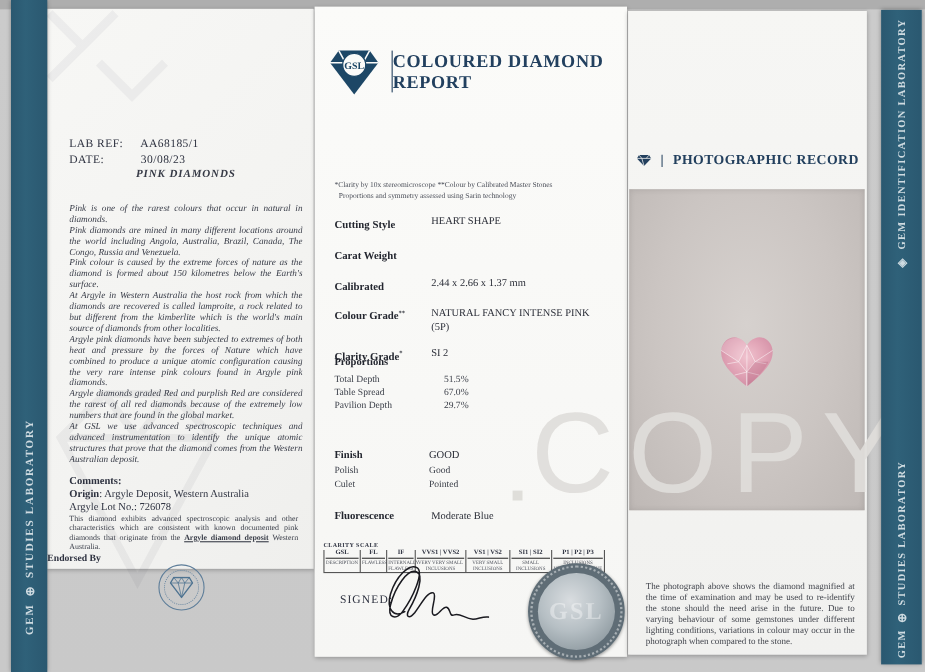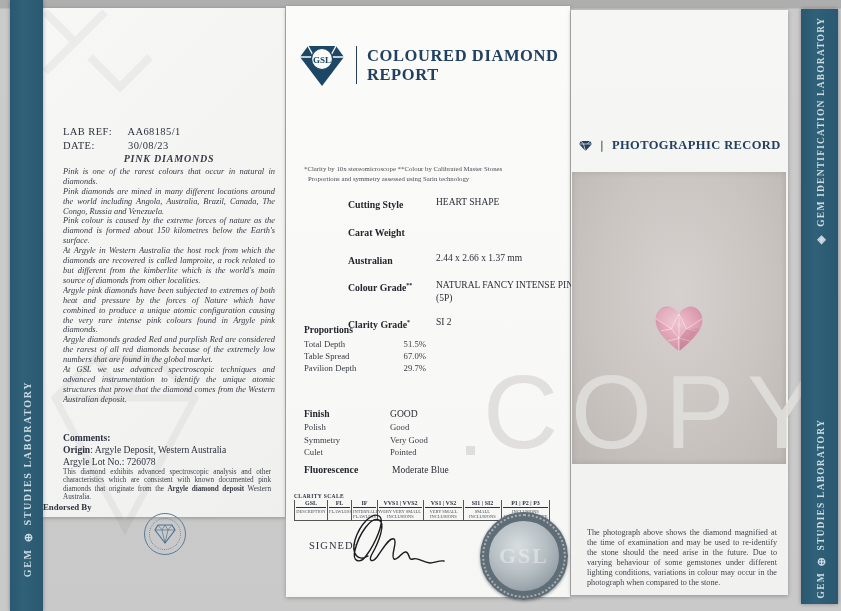--- a/index.html
+++ b/index.html
@@ -22,36 +22,36 @@
   .panel-middle { left:286px; top:6px; width:284px; height:591px; background:linear-gradient(180deg,#fbfbf9,#f6f6f4); }
   .panel-right  { left:571px; top:10px; width:217px; height:585px; background:linear-gradient(180deg,#f6f6f4,#f1f1ef); }
   .deco { position:absolute; opacity:.06; pointer-events:none; }
 
   
   .lab-block { position:absolute; left:20px; top:118px; font-size:10.5px; color:#2e3240; letter-spacing:.4px; }
   .lab-row { margin-bottom:3px; }
   .lab-row .lab-label { display:inline-block; width:62px; }
   .pink-text { position:absolute; left:20px; top:146px; width:212px; height:272px; overflow:hidden;
                font-style:italic; color:#363a46; font-size:8.4px; line-height:9.9px; text-align:justify; }
-  .pink-heading { text-align:center; font-weight:bold; font-size:10px; letter-spacing:.8px; margin-bottom:3px; }
+  .pink-heading { text-align:center; font-weight:bold; font-size:10px; letter-spacing:.8px; margin-bottom:21px; }
   .comments { position:absolute; left:20px; top:424px; width:212px; font-size:9.6px; color:#2e3240; line-height:12px; }
   .comments .b { font-weight:bold; }
   .fineprint { position:absolute; left:20px; top:460px; width:208px; font-size:7.2px; line-height:8.4px; color:#3b3f4a; text-align:justify; }
-  .fineprint .b { font-weight:bold; }
+  .fineprint .b { font-weight:bold;text-decoration:underline; }
   .endorsed { position:absolute; left:0; top:494px; width:242px; font-weight:bold; font-size:8.8px; color:#2e3240; }
   .stamp { position:absolute; left:101px; top:505px; width:42px; height:42px; border-radius:50%;
            border:1.6px solid #5d7d99; display:flex; align-items:center; justify-content:center; }
   .stamp::before { content:""; position:absolute; inset:4px; border-radius:50%; border:1px dotted #6d8aa3; }
 
   
   .report-header { position:absolute; left:12px; top:36px; display:flex; align-items:center; }
-  .report-title { margin-left:10px; padding-left:10px; border-left:1.5px solid #23405e;
+  .report-title { margin-left:10px; border-left:1.5px solid #23405e;
                   color:#22405f; font-weight:bold; font-size:16.5px; line-height:19px; letter-spacing:.6px; }
   .notes { position:absolute; left:18px; top:158px; font-size:6.8px; color:#4a4e58; line-height:10px; }
-  .details { position:absolute; left:18px; top:190px; width:250px;margin-left:44px; }
+  .details { position:absolute; left:18px; top:190px; width:250px; }
   .d-row { display:flex; margin-bottom:12px; }
   .d-label { width:88px; font-weight:bold; font-size:9.8px; color:#23262f; line-height:12.5px; }
   .d-value { flex:1; font-size:9.5px; color:#2b2e38; line-height:12.5px; }
   .sup { font-size:6px; vertical-align:super; }
   .props { position:absolute; left:18px; top:318px; width:250px; }
   .p-head { font-weight:bold; font-size:9.6px; color:#23262f; margin-bottom:3px; }
   .p-row { display:flex; font-size:8.7px; color:#383c46; line-height:12.2px; }
   .p-row .p-label { width:86px; }
   .p-row .p-value { width:36px; text-align:right; }
   .finish { position:absolute; left:18px; top:402px; width:250px; }
@@ -200,21 +200,21 @@
 
     <div class="details">
       <div class="d-row">
         <div class="d-label"><span>Cutting Style</span><sup class="sup"></sup></div>
         <div class="d-value">HEART SHAPE</div>
       </div>
       <div class="d-row">
         <div class="d-label"><span>Carat Weight</span><sup class="sup"></sup></div>
       </div>
       <div class="d-row">
-        <div class="d-label"><span>Australian</span><sup class="sup"></sup></div>
+        <div class="d-label"><span>Calibrated</span><sup class="sup"></sup></div>
         <div class="d-value">2.44 x 2.66 x 1.37 mm</div>
       </div>
       <div class="d-row">
         <div class="d-label"><span>Colour Grade</span><sup class="sup">**</sup></div>
         <div class="d-value" style="width:150px; flex:none;">NATURAL FANCY INTENSE PINK (5P)</div>
       </div>
       <div class="d-row">
         <div class="d-label"><span>Clarity Grade</span><sup class="sup">*</sup></div>
         <div class="d-value">SI 2</div>
       </div>
@@ -237,24 +237,20 @@
     </div>
 
     <div class="finish">
       <div class="f-headrow">
         <div class="p-label">Finish</div>
         <div class="f-hval">GOOD</div>
       </div>
       <div class="f-row">
         <div class="p-label">Polish</div>
         <div>Good</div>
-      </div>
-      <div class="f-row">
-        <div class="p-label">Symmetry</div>
-        <div>Very Good</div>
       </div>
       <div class="f-row">
         <div class="p-label">Culet</div>
         <div>Pointed</div>
       </div>
     </div>
 
     <div class="fluor">
       <div class="d-label">Fluorescence</div>
       <div class="d-value">Moderate Blue</div>

